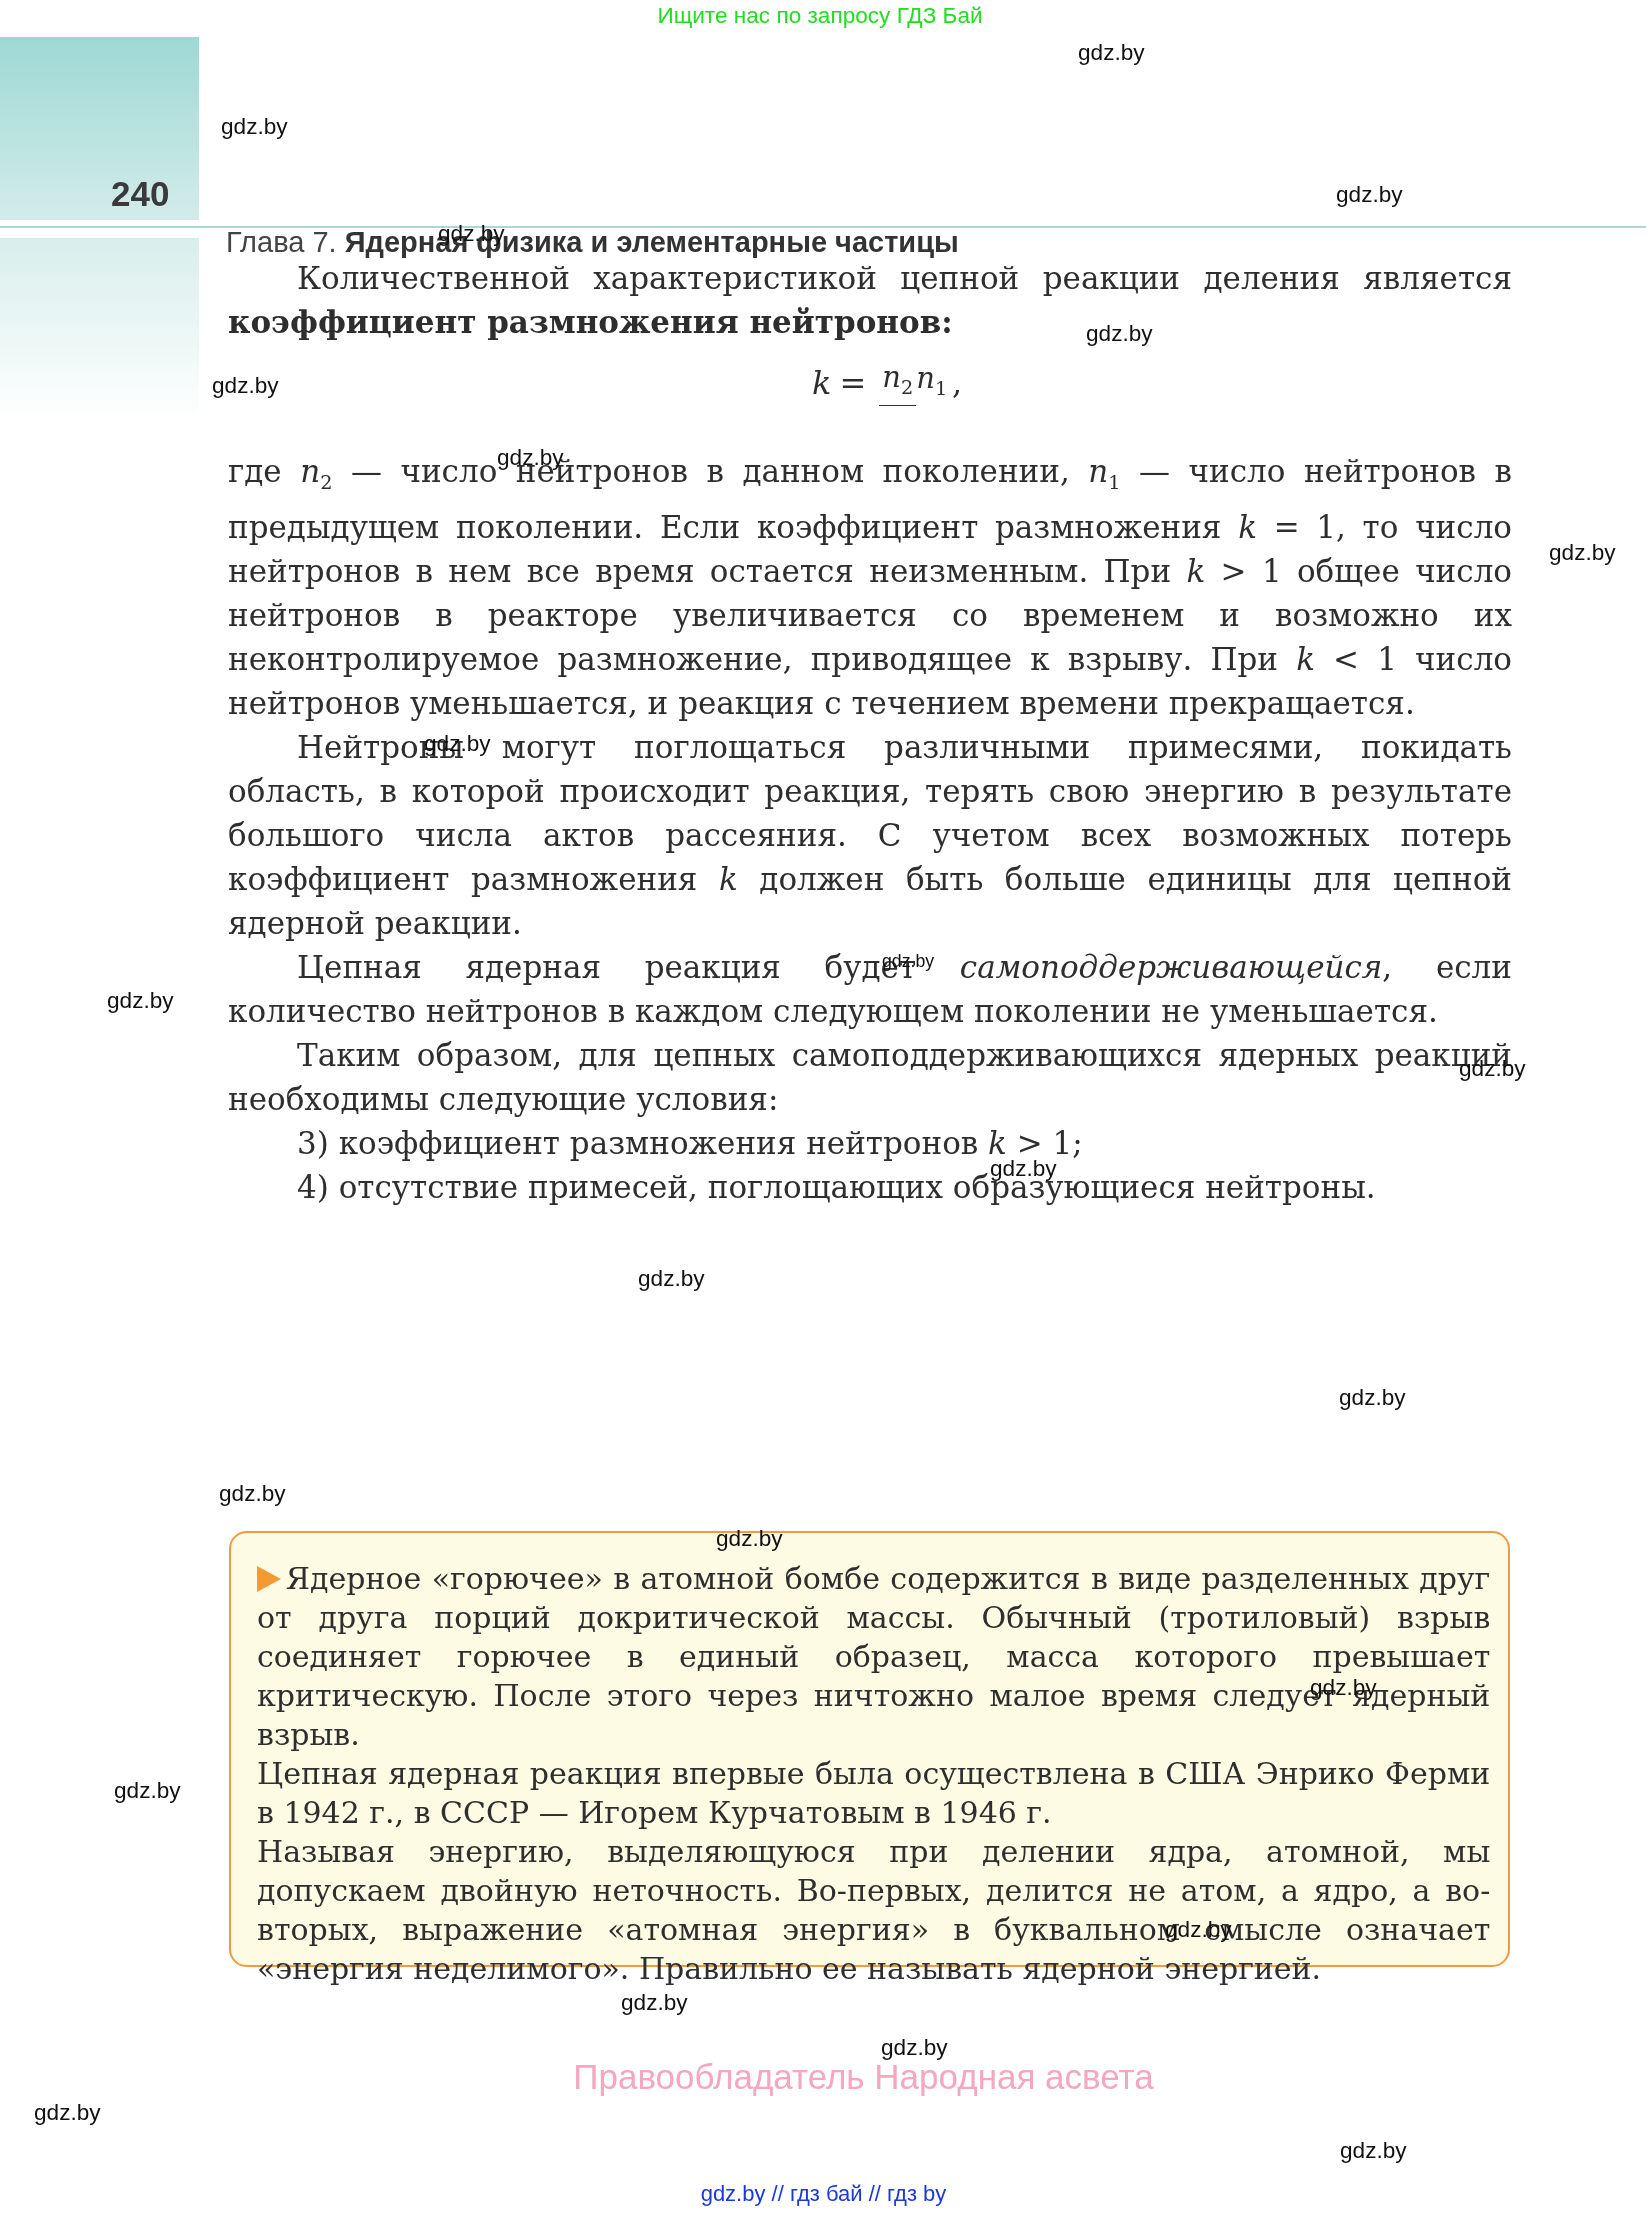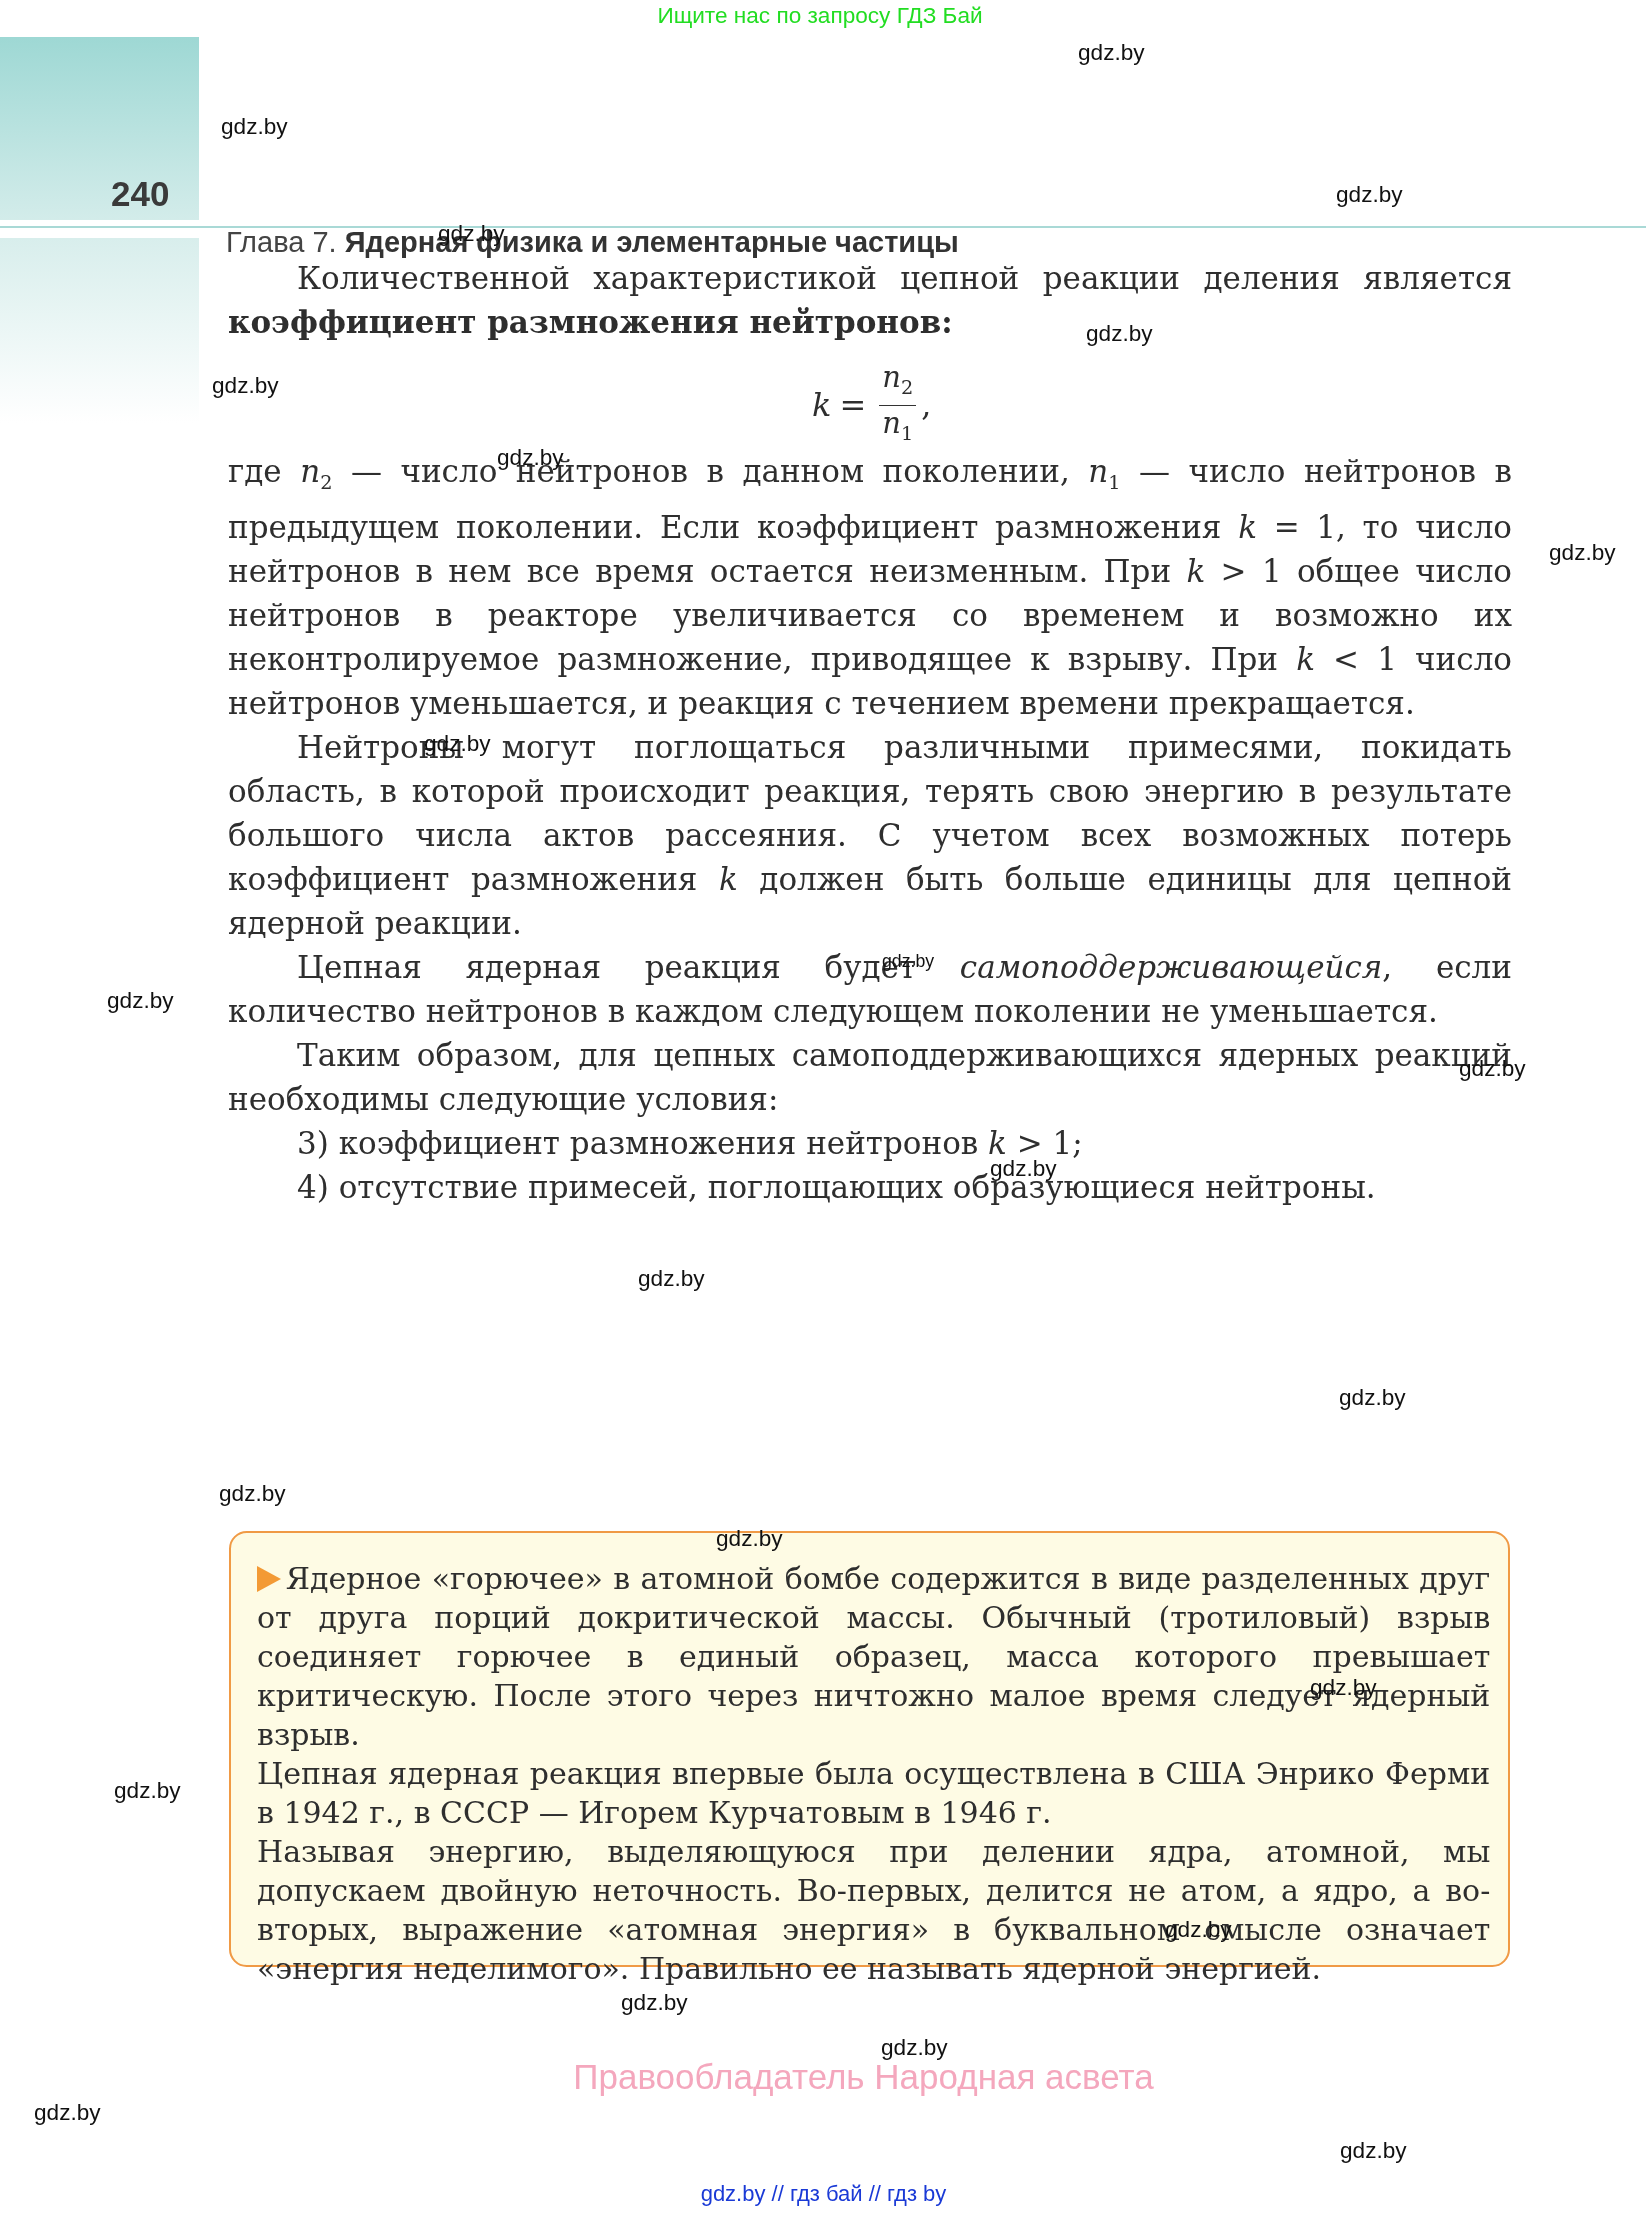--- a/index.html
+++ b/index.html
@@ -41,21 +41,21 @@
   }
   .content p { margin: 0; }
   .indent { text-indent: 69px; }
   .formula {
     height: 105px; position: relative;
   }
   .formula .f-inner {
     position: absolute; left: 584px; top: 16px; font-style: italic; font-size: 32px;
     display: flex; align-items: center;
   }
-  .frac { display: inline-flex; flex-direction: column; align-items: center; margin: 0 4.8px; }
+  .frac { display: inline-flex; flex-direction: row; align-items: center; margin: 0 4.8px; }
   .frac .num { border-bottom: 1.6px solid #333; padding: 0 3.2px; line-height: 35px; font-size: 29px; }
   .frac .den { line-height: 35px; font-size: 29px; }
   sub { font-size: 19.3px; font-style: normal; }
   .it { font-style: italic; }
 
   .info-box {
     position: absolute; left: 229px; top: 1531px; width: 1281px; height: 436px;
     border: 2.4px solid #f09a45; border-radius: 17.7px; background: #fefbe4; box-sizing: border-box;
     padding: 26px 17.7px 0 26px;
     font-size: 30px; line-height: 39px; text-align: justify;

